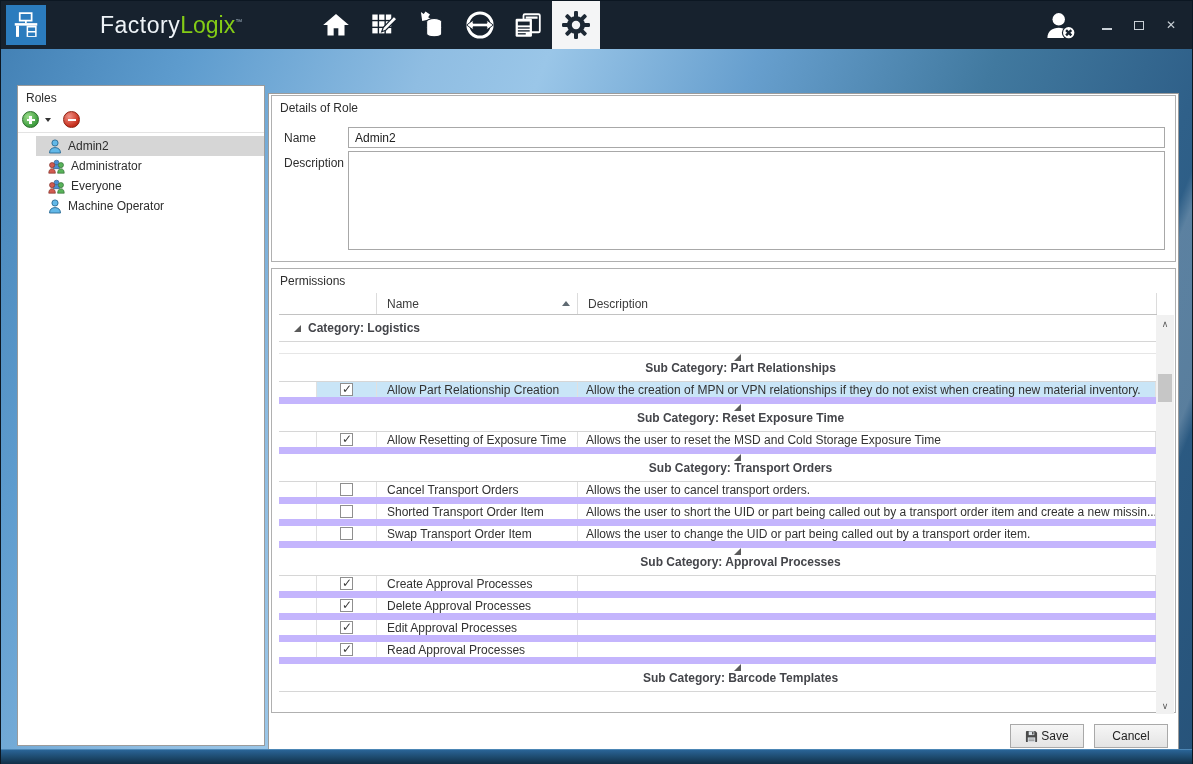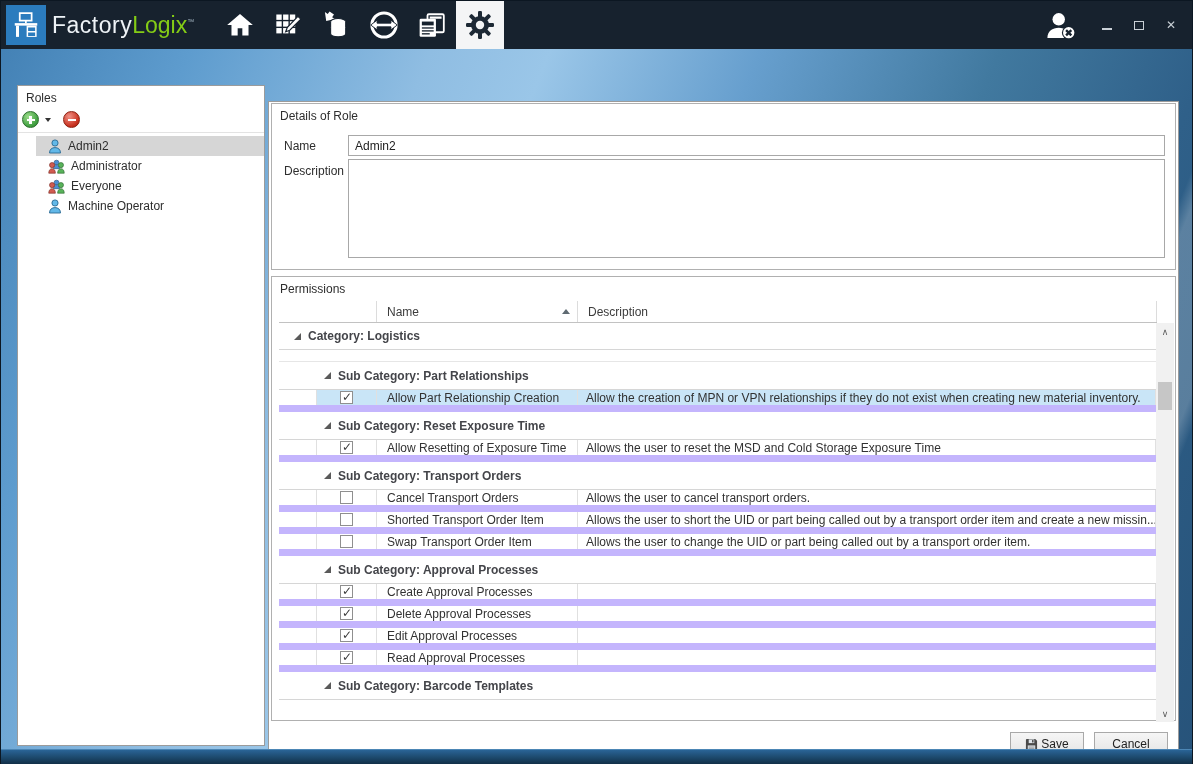--- a/index.html
+++ b/index.html
@@ -6,21 +6,21 @@
   html,body { width:1193px; height:764px; }
   body { font-family:"Liberation Sans","DejaVu Sans",sans-serif; font-size:12px; color:#2e2e2e; overflow:hidden; }
 
   .window { position:relative; width:1193px; height:764px; border:1px solid #0c1722;
     background-image:
       linear-gradient(112deg, rgba(255,255,255,0) 84%, rgba(255,255,255,.22) 85%, rgba(255,255,255,.22) 90%, rgba(255,255,255,0) 91%),
       linear-gradient(112deg, #417fb3 0%, #5e9cce 14%, #8fbde2 30%, #9ac6e8 38%, #679fce 52%, #41799f 68%, #2f6089 82%, #27537a 100%);
   }
 
   
-  .titlebar { position:absolute; top:0; left:0; right:0; height:48px; background:#17222e; display:flex; align-items:center; }
+  .titlebar { position:absolute; top:0; left:0; right:0; height:48px; background:#17222e; display:flex; align-items:center;gap:48px; }
   .logo-tile { width:40px; height:40px; margin:4px 6px 4px 5px; background:#2b7cbe; display:flex; align-items:center; justify-content:center; }
   .brand { display:flex; align-items:baseline; margin-right:22px; }
   .brand .b1 { font-size:23px; font-weight:300; color:#eef3f7; letter-spacing:.5px; }
   .brand .b2 { font-size:23px; font-weight:400; color:#84cc16; }
   .brand .tm { font-size:7px; color:#9fb0bd; align-self:flex-start; margin-top:6px; }
   .nav { display:flex; align-items:center; height:48px; }
   .nav-btn { width:48px; height:48px; display:flex; align-items:center; justify-content:center; cursor:pointer; }
   .nav-btn.active { background:#f4f5f6; }
   .tb-right { position:absolute; right:0; top:0; height:48px; display:flex; align-items:center; }
   .user-btn { margin-right:18px; display:flex; align-items:flex-end; }
@@ -46,21 +46,21 @@
   .cbtn.add::after  { content:""; position:absolute; left:6.3px; top:4.2px; width:2.4px; height:8px; background:#fff; }
   .cbtn.rem { background:radial-gradient(circle at 35% 30%, #f09186, #c8311f 68%, #9e2212); border:1px solid #8e1f10; margin-left:8px; }
   .cbtn.rem::before { content:""; position:absolute; left:3.5px; top:7px; width:8px; height:2.4px; background:#fff; }
   .drop-caret { width:0; height:0; border-left:3.5px solid transparent; border-right:3.5px solid transparent; border-top:4px solid #333; margin-left:2px; cursor:pointer; }
   .roles-list { margin-top:3px; }
   .role-item { height:20px; margin-left:18px; display:flex; align-items:center; gap:6px; padding-left:12px; cursor:pointer; }
   .role-item.selected { background:#d6d6d6; }
   .role-item svg { flex:0 0 auto; }
 
   
-  .right-col { position:absolute; top:100px; left:267px; width:911px; height:661px; background:#fff; border:1px solid #9b9b9b; }
+  .right-col { position:absolute; top:92px; left:267px; width:911px; height:661px; background:#fff; border:1px solid #9b9b9b; }
   .gbox { position:absolute; left:2px; width:905px; background:#fff; border:1px solid #b0b0b0; }
   .gbox-details { top:1px; height:167px; }
   .gbox-perms { top:174px; height:445px; }
 
   .fld-label { position:absolute; left:12px; color:#2e2e2e; }
   .fld-input { position:absolute; left:76px; width:817px; border:1px solid #a8a8a8; font-family:inherit; font-size:12px; color:#222; padding:0 6px; }
   #name-input { top:31px; height:21px; }
   #desc-input { top:55px; height:99px; resize:none; padding-top:3px; }
 
   
@@ -68,21 +68,21 @@
   .thead { display:flex; height:22px; border-bottom:1px solid #c2c2c2; align-items:center; color:#3c3c3c; }
   .th { height:100%; display:flex; align-items:center; border-right:1px solid #dcdcdc; padding-left:10px; cursor:pointer; }
   .th-blank { width:98px; }
   .th-name { width:201px; }
   .th-desc { width:579px; border-right:1px solid #dcdcdc; }
   .sort-asc { width:0; height:0; border-left:4px solid transparent; border-right:4px solid transparent; border-bottom:5px solid #5f6a72; margin-left:auto; margin-right:7px; }
   .tbody { height:399px; overflow:hidden; }
 
   .grow { display:flex; align-items:center; font-weight:bold; color:#44454a; border-bottom:1px solid #d6d6d6; background:#fff; cursor:pointer; }
   .grow.cat { height:27px; padding-left:15px; }
-  .grow.sub { height:28px; padding-left:45px; }
+  .grow.sub { height:28px; padding-left:45px;flex-direction:column; }
   .exp { width:0; height:0; border-bottom:7px solid #5a5a5a; border-left:7px solid transparent; margin-right:7px; flex:0 0 auto; }
   .clip { height:12px; overflow:hidden; position:relative; border-bottom:1px solid #e6e6e6; }
 
   .prow { display:flex; height:22px; border-bottom:7px solid #c4b5fd; cursor:pointer; }
   .prow .c-ind { width:37px; }
   .prow .c-cb { width:61px; border-left:1px solid #e0e0e0; border-right:1px solid #e0e0e0; display:flex; align-items:center; justify-content:center; }
   .prow .c-name { width:201px; border-right:1px solid #e0e0e0; display:flex; align-items:center; padding-left:10px; color:#323232; overflow:hidden; white-space:nowrap; }
   .prow .c-desc { width:578px; border-right:1px solid #e0e0e0; display:flex; align-items:center; padding-left:8px; color:#323232; overflow:hidden; white-space:nowrap; }
   .prow.selected .c-cb, .prow.selected .c-name, .prow.selected .c-desc { background:#c9e5f7; }
   .cb { width:13px; height:13px; border:1px solid #8f8f8f; background:#fff; position:relative; cursor:pointer; }

